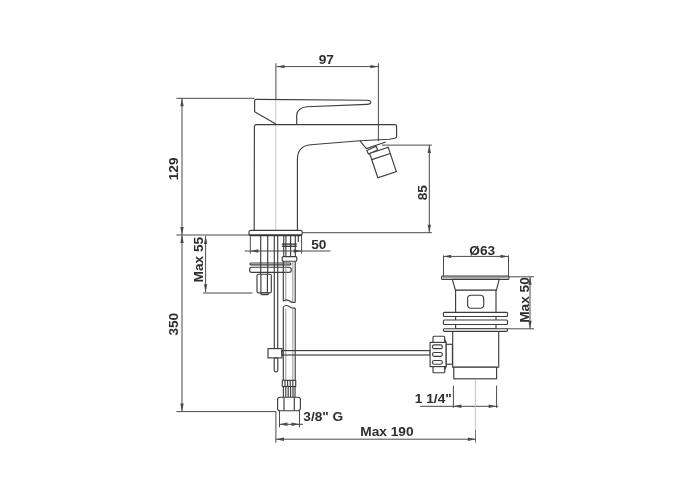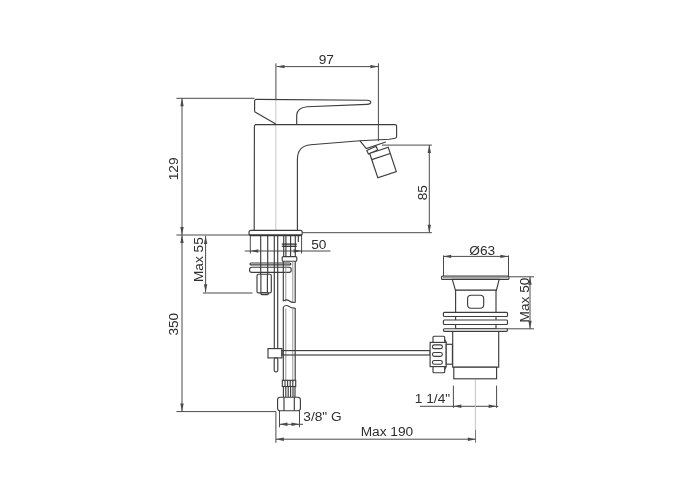--- a/index.html
+++ b/index.html
@@ -1,16 +1,16 @@
 <!DOCTYPE html>
 <html><head>
 <meta charset="utf-8">
 <style>
 html,body{margin:0;padding:0;background:#fff;-webkit-font-smoothing:antialiased;}
-#wrap{width:700px;height:492px;position:relative;}
+#wrap{width:700px;height:492px;position:relative;font-weight:bold;}
 svg{display:block;}
 text{font-family:"Liberation Sans",sans-serif;font-size:13.7px;fill:#2e2e2e;}
 .ln{stroke:#3d3d3d;stroke-width:1.15;fill:none;}
 .dim{stroke:#4a4a4a;stroke-width:1;fill:none;}
 .ar{fill:#4a4a4a;stroke:none;}
 .wf{fill:#ffffff;stroke:#3d3d3d;stroke-width:1.15;}
 .cl{stroke:#c3c3c3;stroke-width:0.9;fill:none;}
 </style>
 </head>
 <body>

